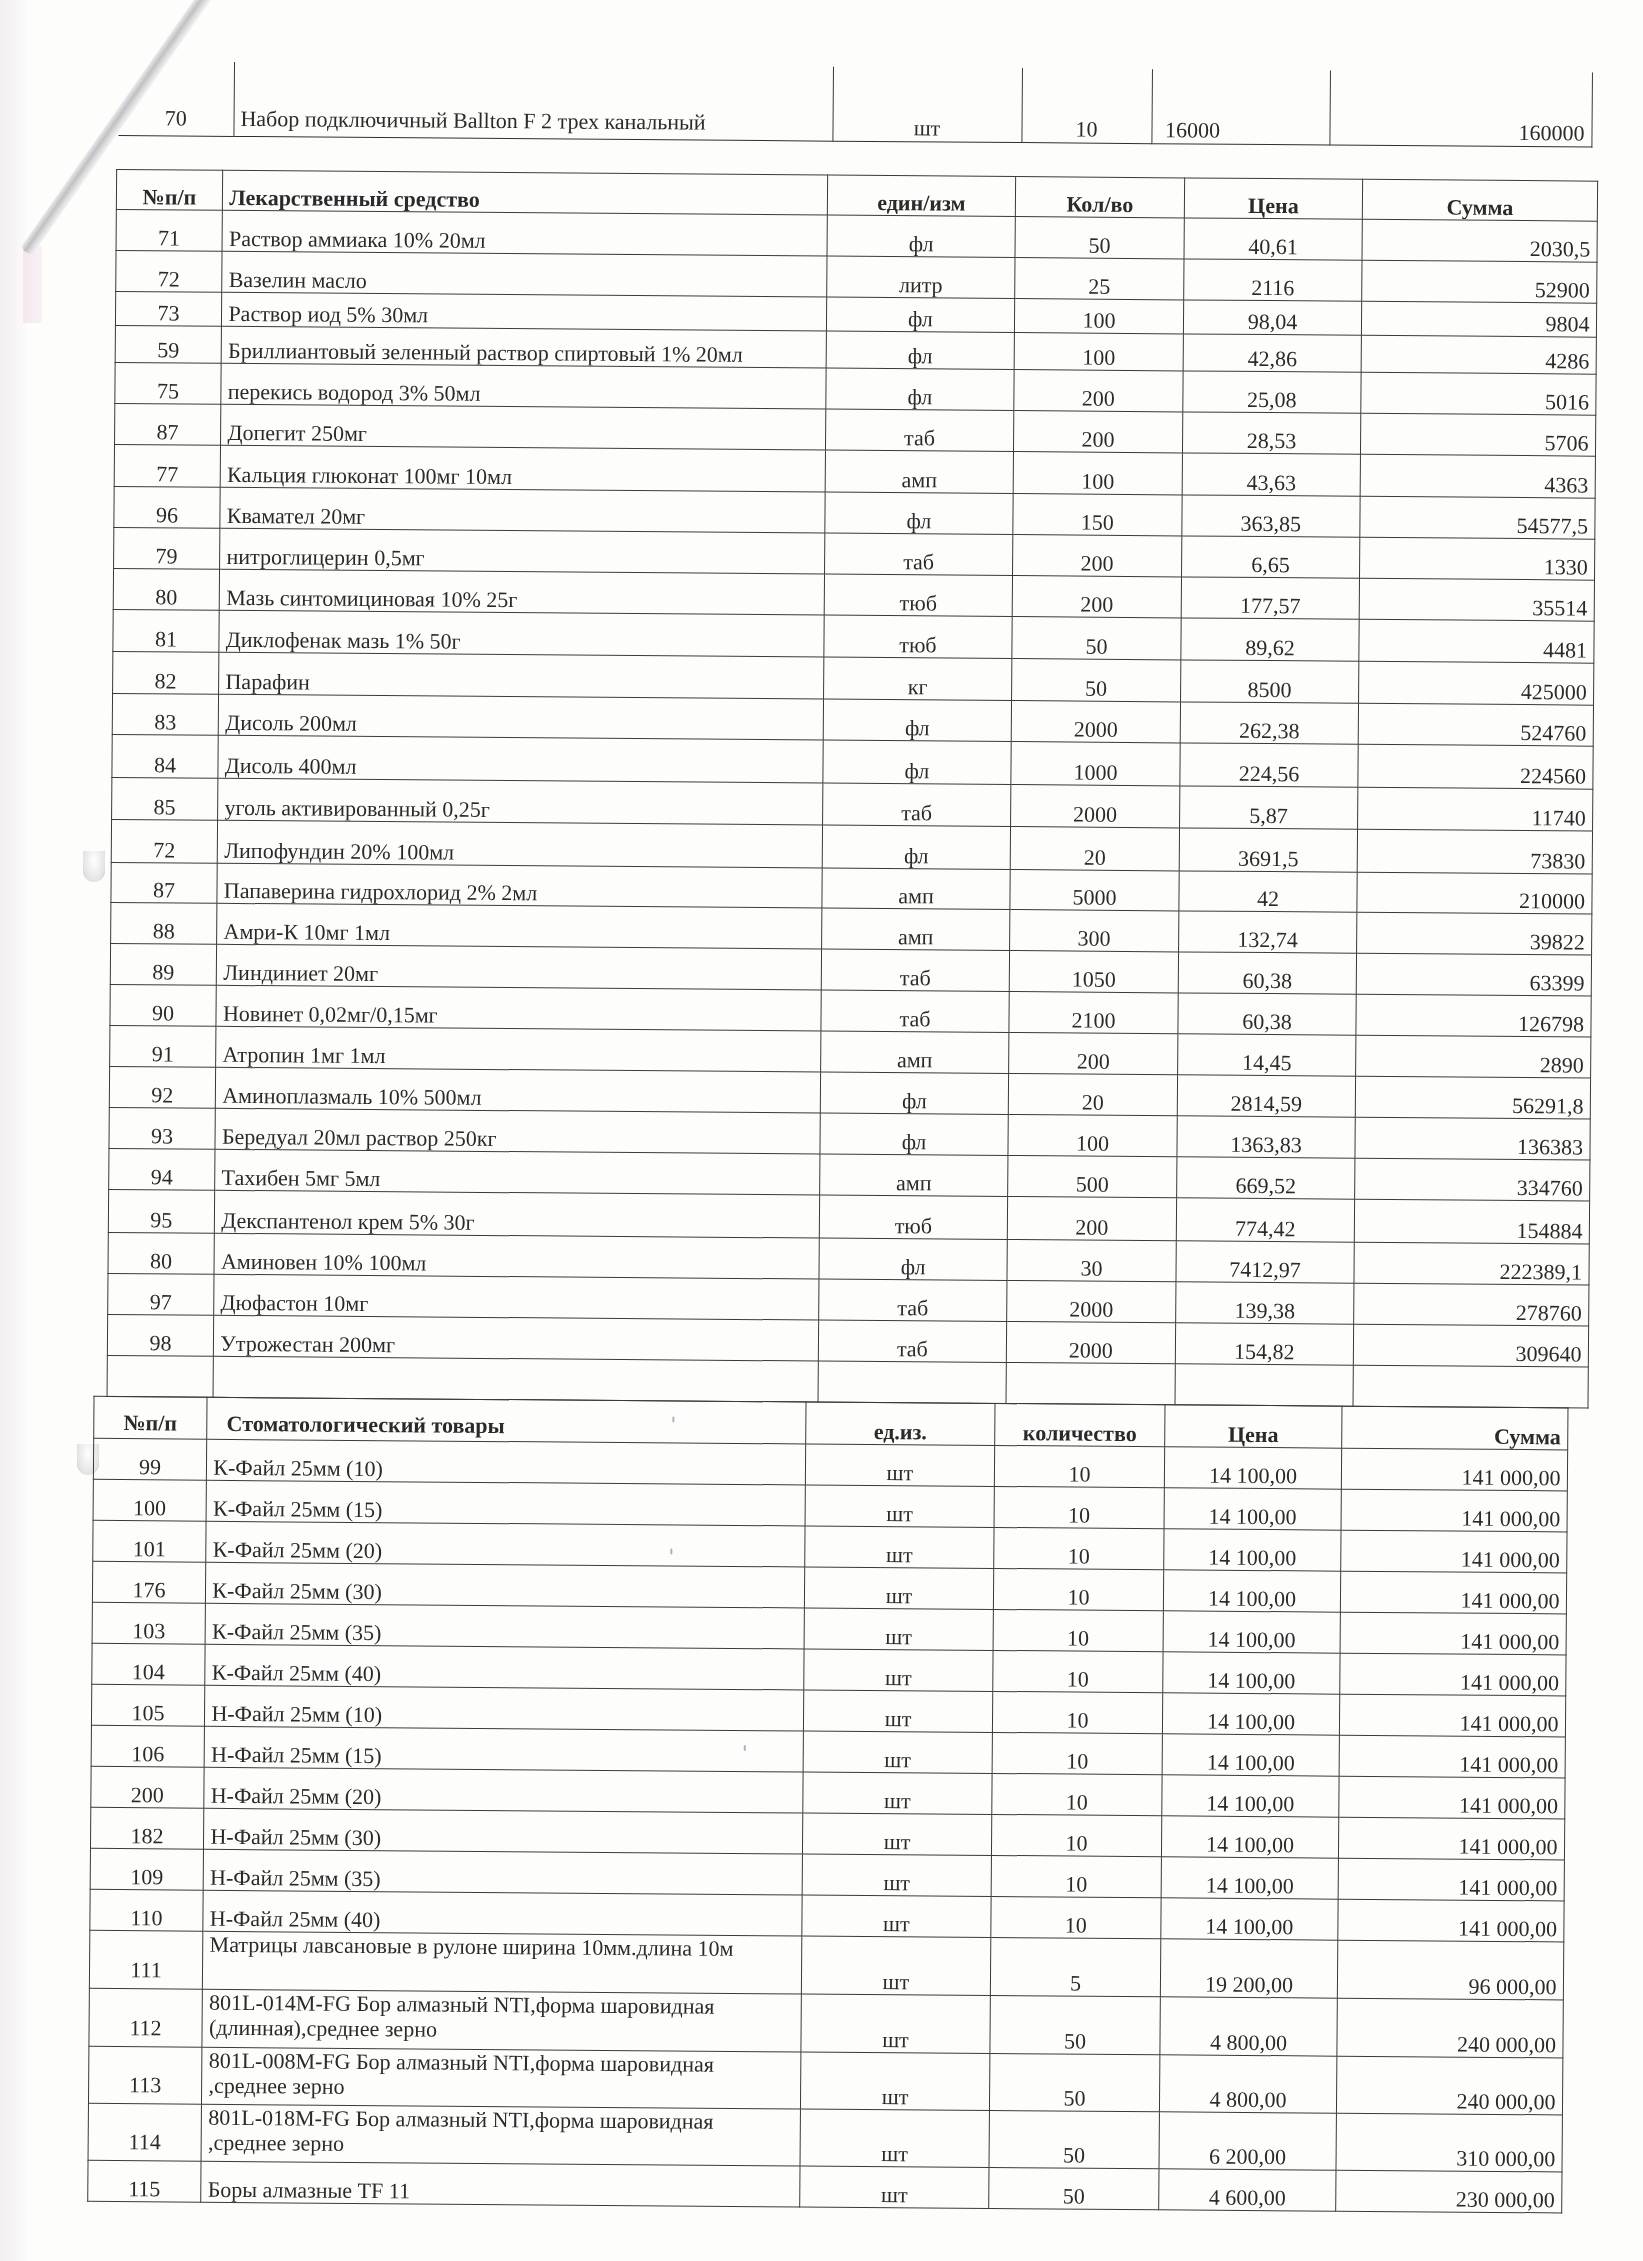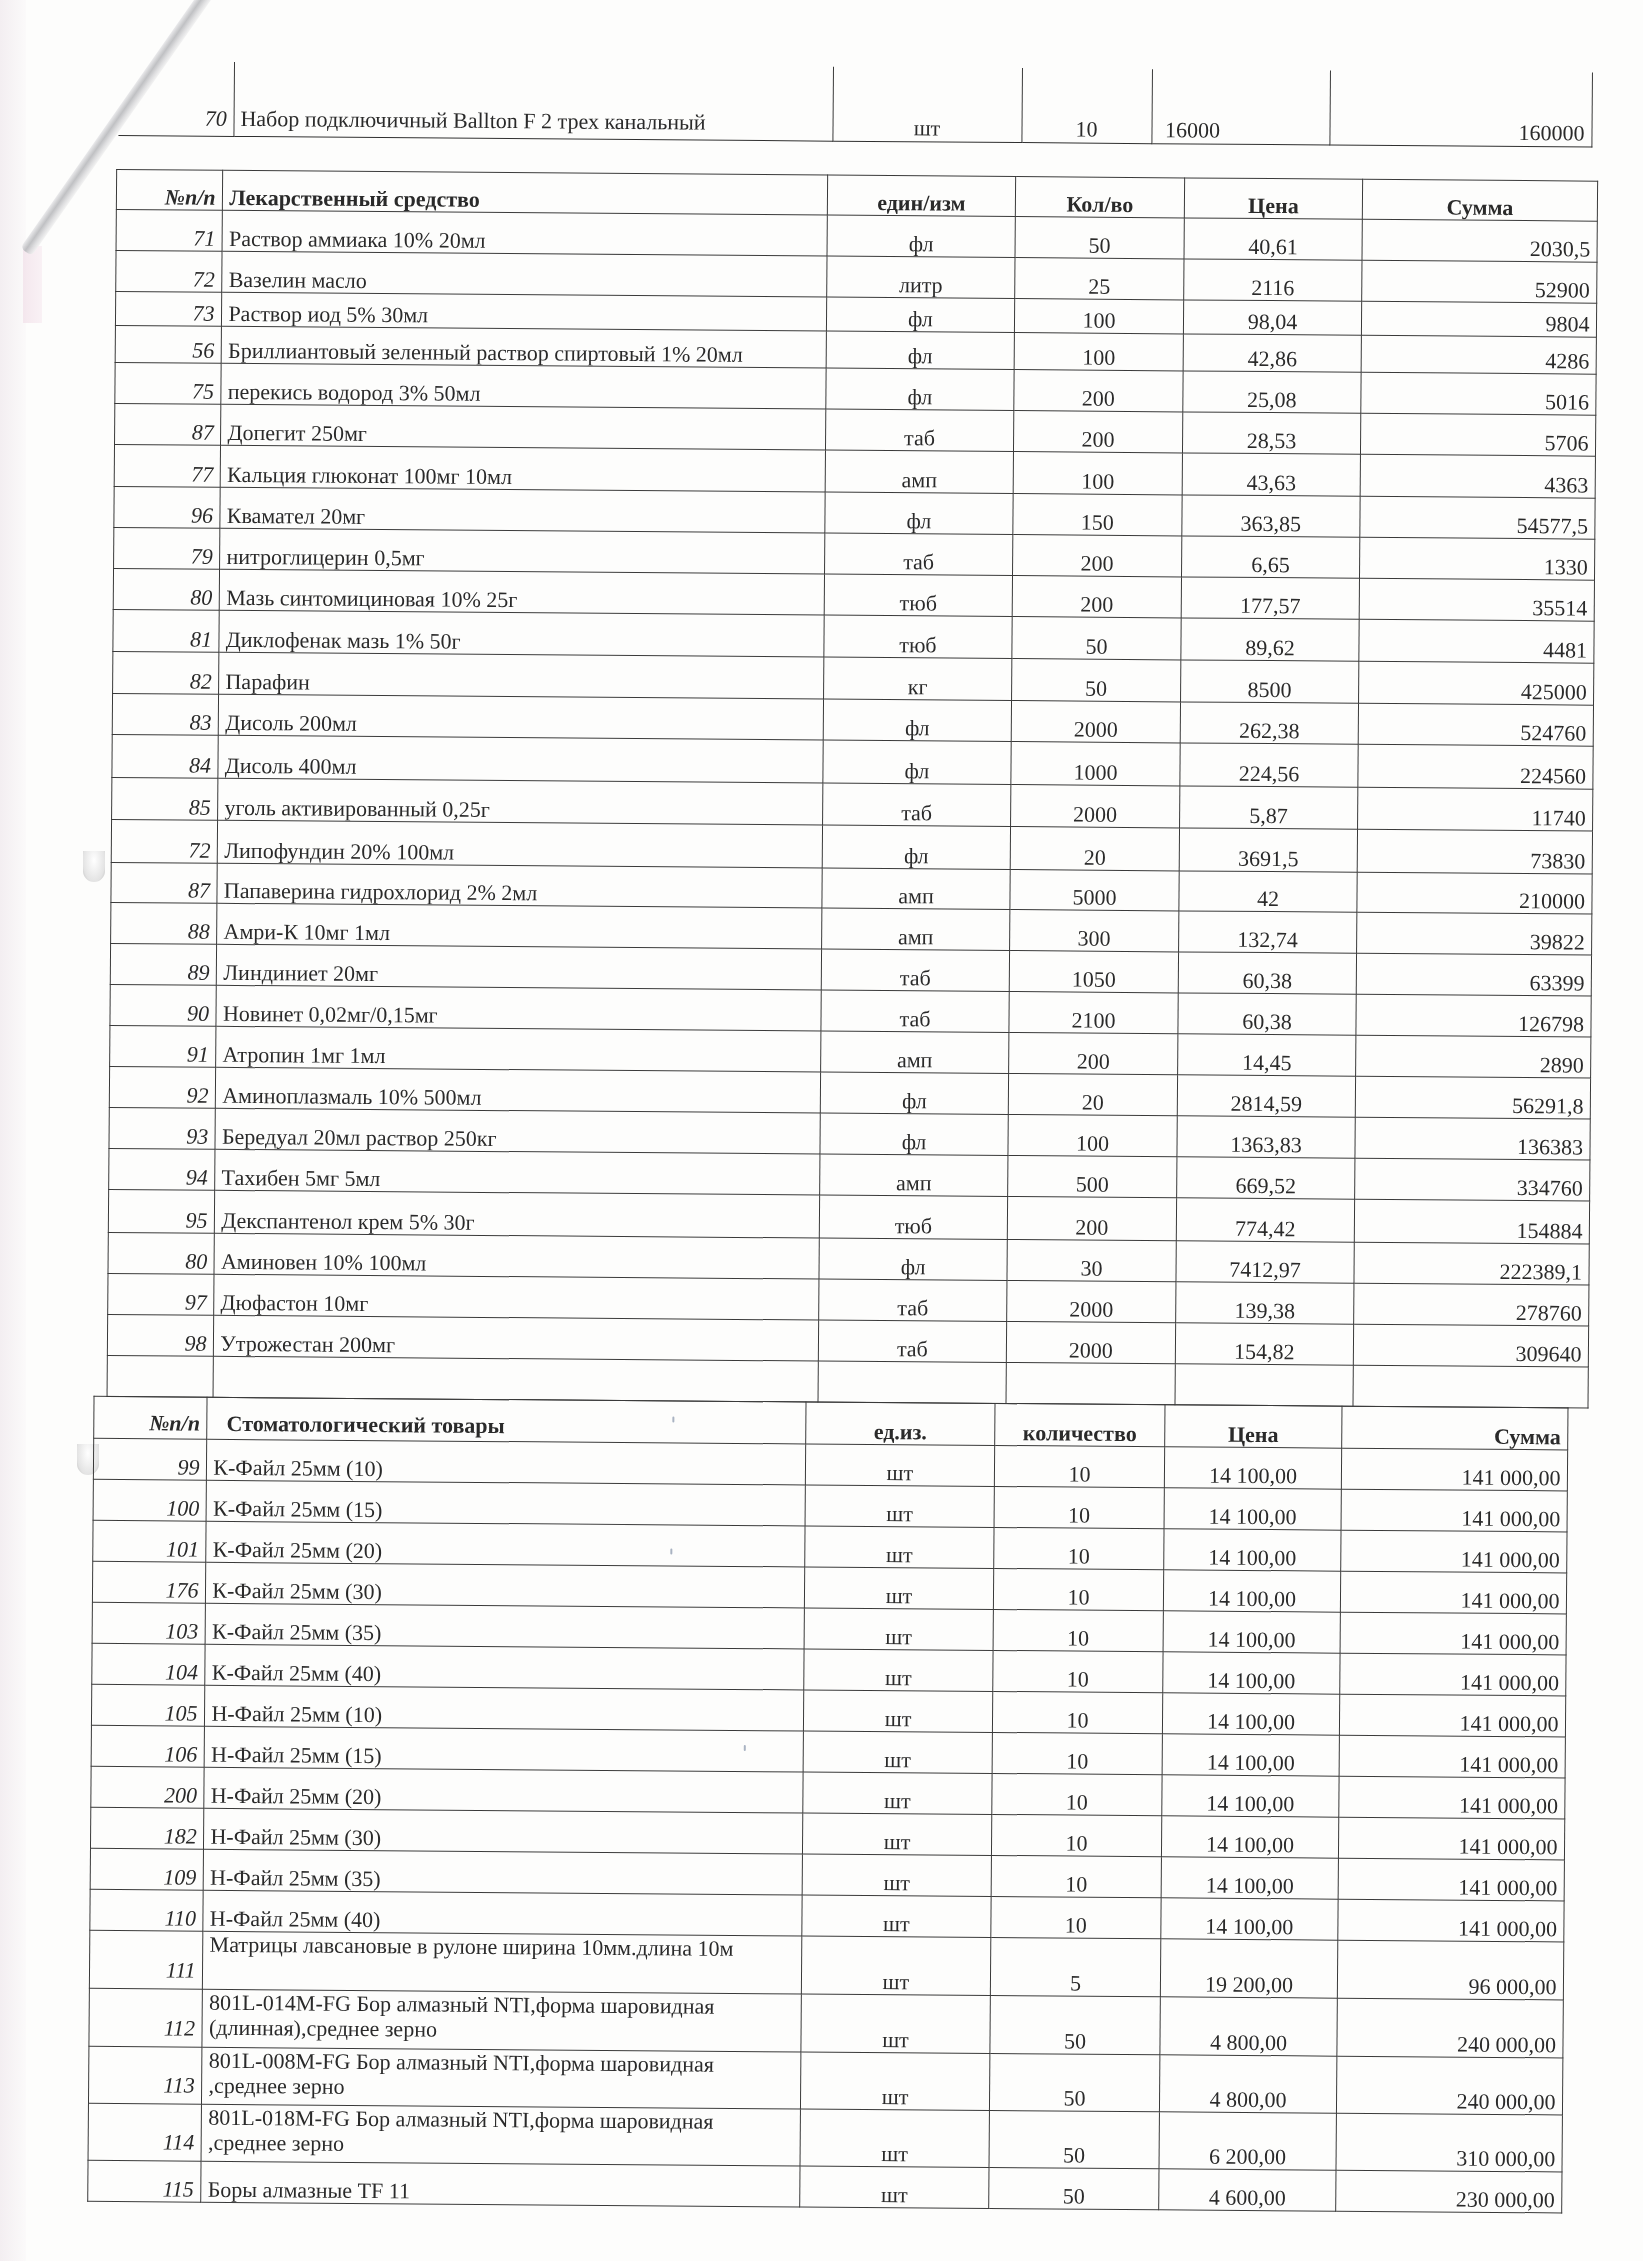--- a/index.html
+++ b/index.html
@@ -30,21 +30,21 @@
     transform-origin: 116px 64px; transform: rotate(0.45deg);
   }
   table.grid {
     position: absolute; border-collapse: collapse; table-layout: fixed;
   }
   table.grid td {
     border: 1.3px solid #3a3a3a; padding: 0 6.4px; font-size: 22px; line-height: 24.5px;
     vertical-align: bottom; overflow: hidden;
   }
   table.grid tr { }
-  td.num { text-align: right; vertical-align: top; padding-top: 3.9px; padding-left: 9px; font-style: italic; }
+  td.num { text-align: center; vertical-align: top; padding-top: 3.9px; padding-left: 9px; }
   td.name { text-align: left; vertical-align: top; padding-top: 3.9px; padding-left: 9px; }
   td.unit { text-align: center; padding-bottom: 2.6px; }
   td.qty { text-align: center; padding-bottom: 2.6px; }
   td.price { text-align: center; padding-bottom: 2.6px; }
   td.sum { text-align: right; padding-right: 9px; padding-bottom: 0px; }
   td.hdr { font-weight: bold; }
   td.name.multi { vertical-align: top; padding-top: 1.3px; }
   td.num.multi { vertical-align: bottom; padding-bottom: 5.2px; margin-left: 44px; }
 
   
@@ -125,21 +125,21 @@
         </tr>
         <tr style="height: 34px;">
           <td class="num">73</td>
           <td class="name">Раствор иод 5% 30мл</td>
           <td class="unit">фл</td>
           <td class="qty">100</td>
           <td class="price">98,04</td>
           <td class="sum">9804</td>
         </tr>
         <tr style="height: 37px;">
-          <td class="num">56</td>
+          <td class="num">59</td>
           <td class="name">Бриллиантовый зеленный раствор спиртовый 1% 20мл</td>
           <td class="unit">фл</td>
           <td class="qty">100</td>
           <td class="price">42,86</td>
           <td class="sum">4286</td>
         </tr>
         <tr style="height: 41px;">
           <td class="num">75</td>
           <td class="name">перекись водород 3% 50мл</td>
           <td class="unit">фл</td>

